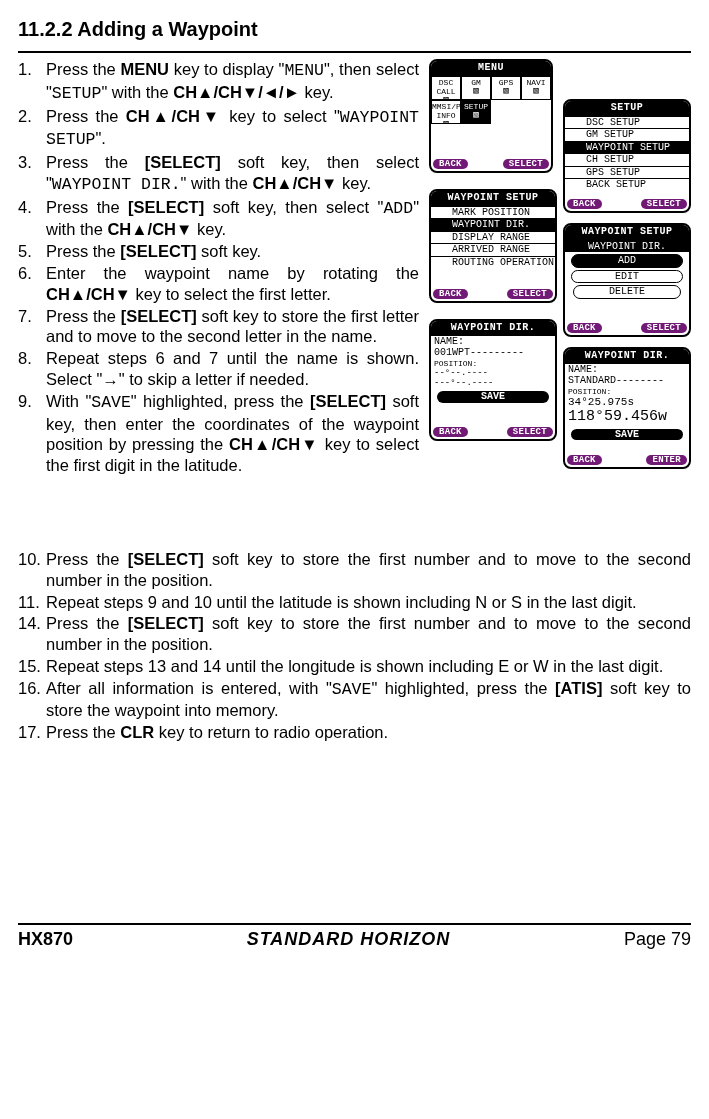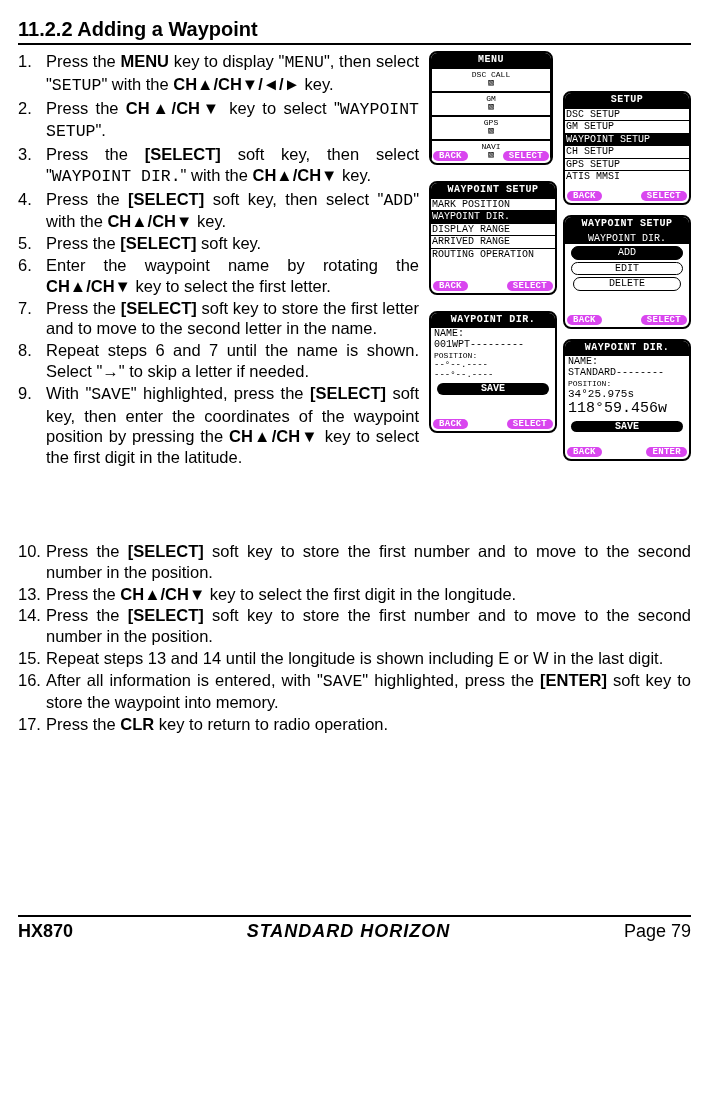--- a/index.html
+++ b/index.html
@@ -10,21 +10,21 @@
     width: 709px;
   }
   .page {
     padding: 18px 18px 0 18px;
     box-sizing: border-box;
   }
   .heading {
     font-size: 20px;
     font-weight: bold;
     border-bottom: 2px solid #000;
-    padding-bottom: 2px;
+    padding-bottom: 10px;
     margin-bottom: 6px;
   }
   .content-row {
     display: flex;
     align-items: flex-start;
   }
   .text-col {
     flex: 1;
   }
   .screens-col {
@@ -73,38 +73,38 @@
   .dev .title {
     background: #000;
     color: #fff;
     text-align: center;
     font-weight: bold;
     padding: 1px 0;
     border-bottom: 1px solid #000;
     letter-spacing: 0.5px;
   }
   .dev .row {
-    padding: 0 1px;
+    padding: 0 21px;
     border-top: 1px solid #000;
     white-space: nowrap;
   }
   .dev .row.hl {
     background: #000;
     color: #fff;
   }
   .dev .softkeys {
     display: flex;
     justify-content: space-between;
     position: absolute;
     bottom: 2px;
     left: 2px;
     right: 2px;
   }
   .dev .sk {
-    background: #d946ef;
+    background: #701a75;
     color: #fff;
     border-radius: 8px;
     font-size: 9px;
     padding: 0 6px;
     font-weight: bold;
     letter-spacing: 0.3px;
   }
   .dev .save {
     background: #000;
     color: #fff;
@@ -113,21 +113,21 @@
     margin: 3px 6px;
     font-weight: bold;
     padding: 0 0;
   }
   .dev .plain {
     padding: 0 3px;
     white-space: nowrap;
   }
   .menu-grid {
     display: grid;
-    grid-template-columns: 1fr;
+    grid-template-columns: 1fr 1fr 1fr 1fr;
     grid-auto-rows: 24px;
   }
   .menu-cell {
     border: 1px solid #000;
     font-size: 8px;
     text-align: center;
     padding-top: 1px;
     overflow: hidden;
   }
   .menu-cell.hl {
@@ -224,21 +224,21 @@
         </div>
 
         <div class="dev" style="left:134px;top:40px;width:124px;height:110px">
           <div class="title">SETUP</div>
           <div id="setup-list">
               <div class="row">DSC SETUP</div>
               <div class="row">GM SETUP</div>
               <div class="row hl">WAYPOINT SETUP</div>
               <div class="row">CH SETUP</div>
               <div class="row">GPS SETUP</div>
-              <div class="row">ATIS MMSI</div>
+              <div class="row">BACK SETUP</div>
             </div>
           <div class="softkeys">
             <div class="sk">BACK</div>
             <div class="sk">SELECT</div>
           </div>
         </div>
 
         <div class="dev" style="left:0;top:130px;width:124px;height:110px">
           <div class="title">WAYPOINT SETUP</div>
           <div id="wpsetup-list">
@@ -299,34 +299,34 @@
       </div>
     </div>
   </div>
 
   <ol class="steps" id="steps-bottom">
       <li>
         <span class="num">10.</span>
         <span class="body">Press the <b>[SELECT]</b> soft key to store the first number and to move to the second number in the position.</span>
       </li>
       <li>
-        <span class="num">13.</span>
-        <span class="body">Press the <b>CH▲/CH▼</b> key to select the first digit in the longitude.</span>
+        <span class="num">11.</span>
+        <span class="body">Repeat steps 9 and 10 until the latitude is shown including N or S in the last digit.</span>
       </li>
       <li>
         <span class="num">14.</span>
         <span class="body">Press the <b>[SELECT]</b> soft key to store the first number and to move to the second number in the position.</span>
       </li>
       <li>
         <span class="num">15.</span>
         <span class="body">Repeat steps 13 and 14 until the longitude is shown including E or W in the last digit.</span>
       </li>
       <li>
         <span class="num">16.</span>
-        <span class="body">After all information is entered, with "<span class="mono">SAVE</span>" highlighted, press the <b>[ENTER]</b> soft key to store the waypoint into memory.</span>
+        <span class="body">After all information is entered, with "<span class="mono">SAVE</span>" highlighted, press the <b>[ATIS]</b> soft key to store the waypoint into memory.</span>
       </li>
       <li>
         <span class="num">17.</span>
         <span class="body">Press the <b>CLR</b> key to return to radio operation.</span>
       </li>
     </ol>
 
   <div class="footer">
     <div class="b">HX870</div>
     <div class="brand">STANDARD HORIZON</div>

